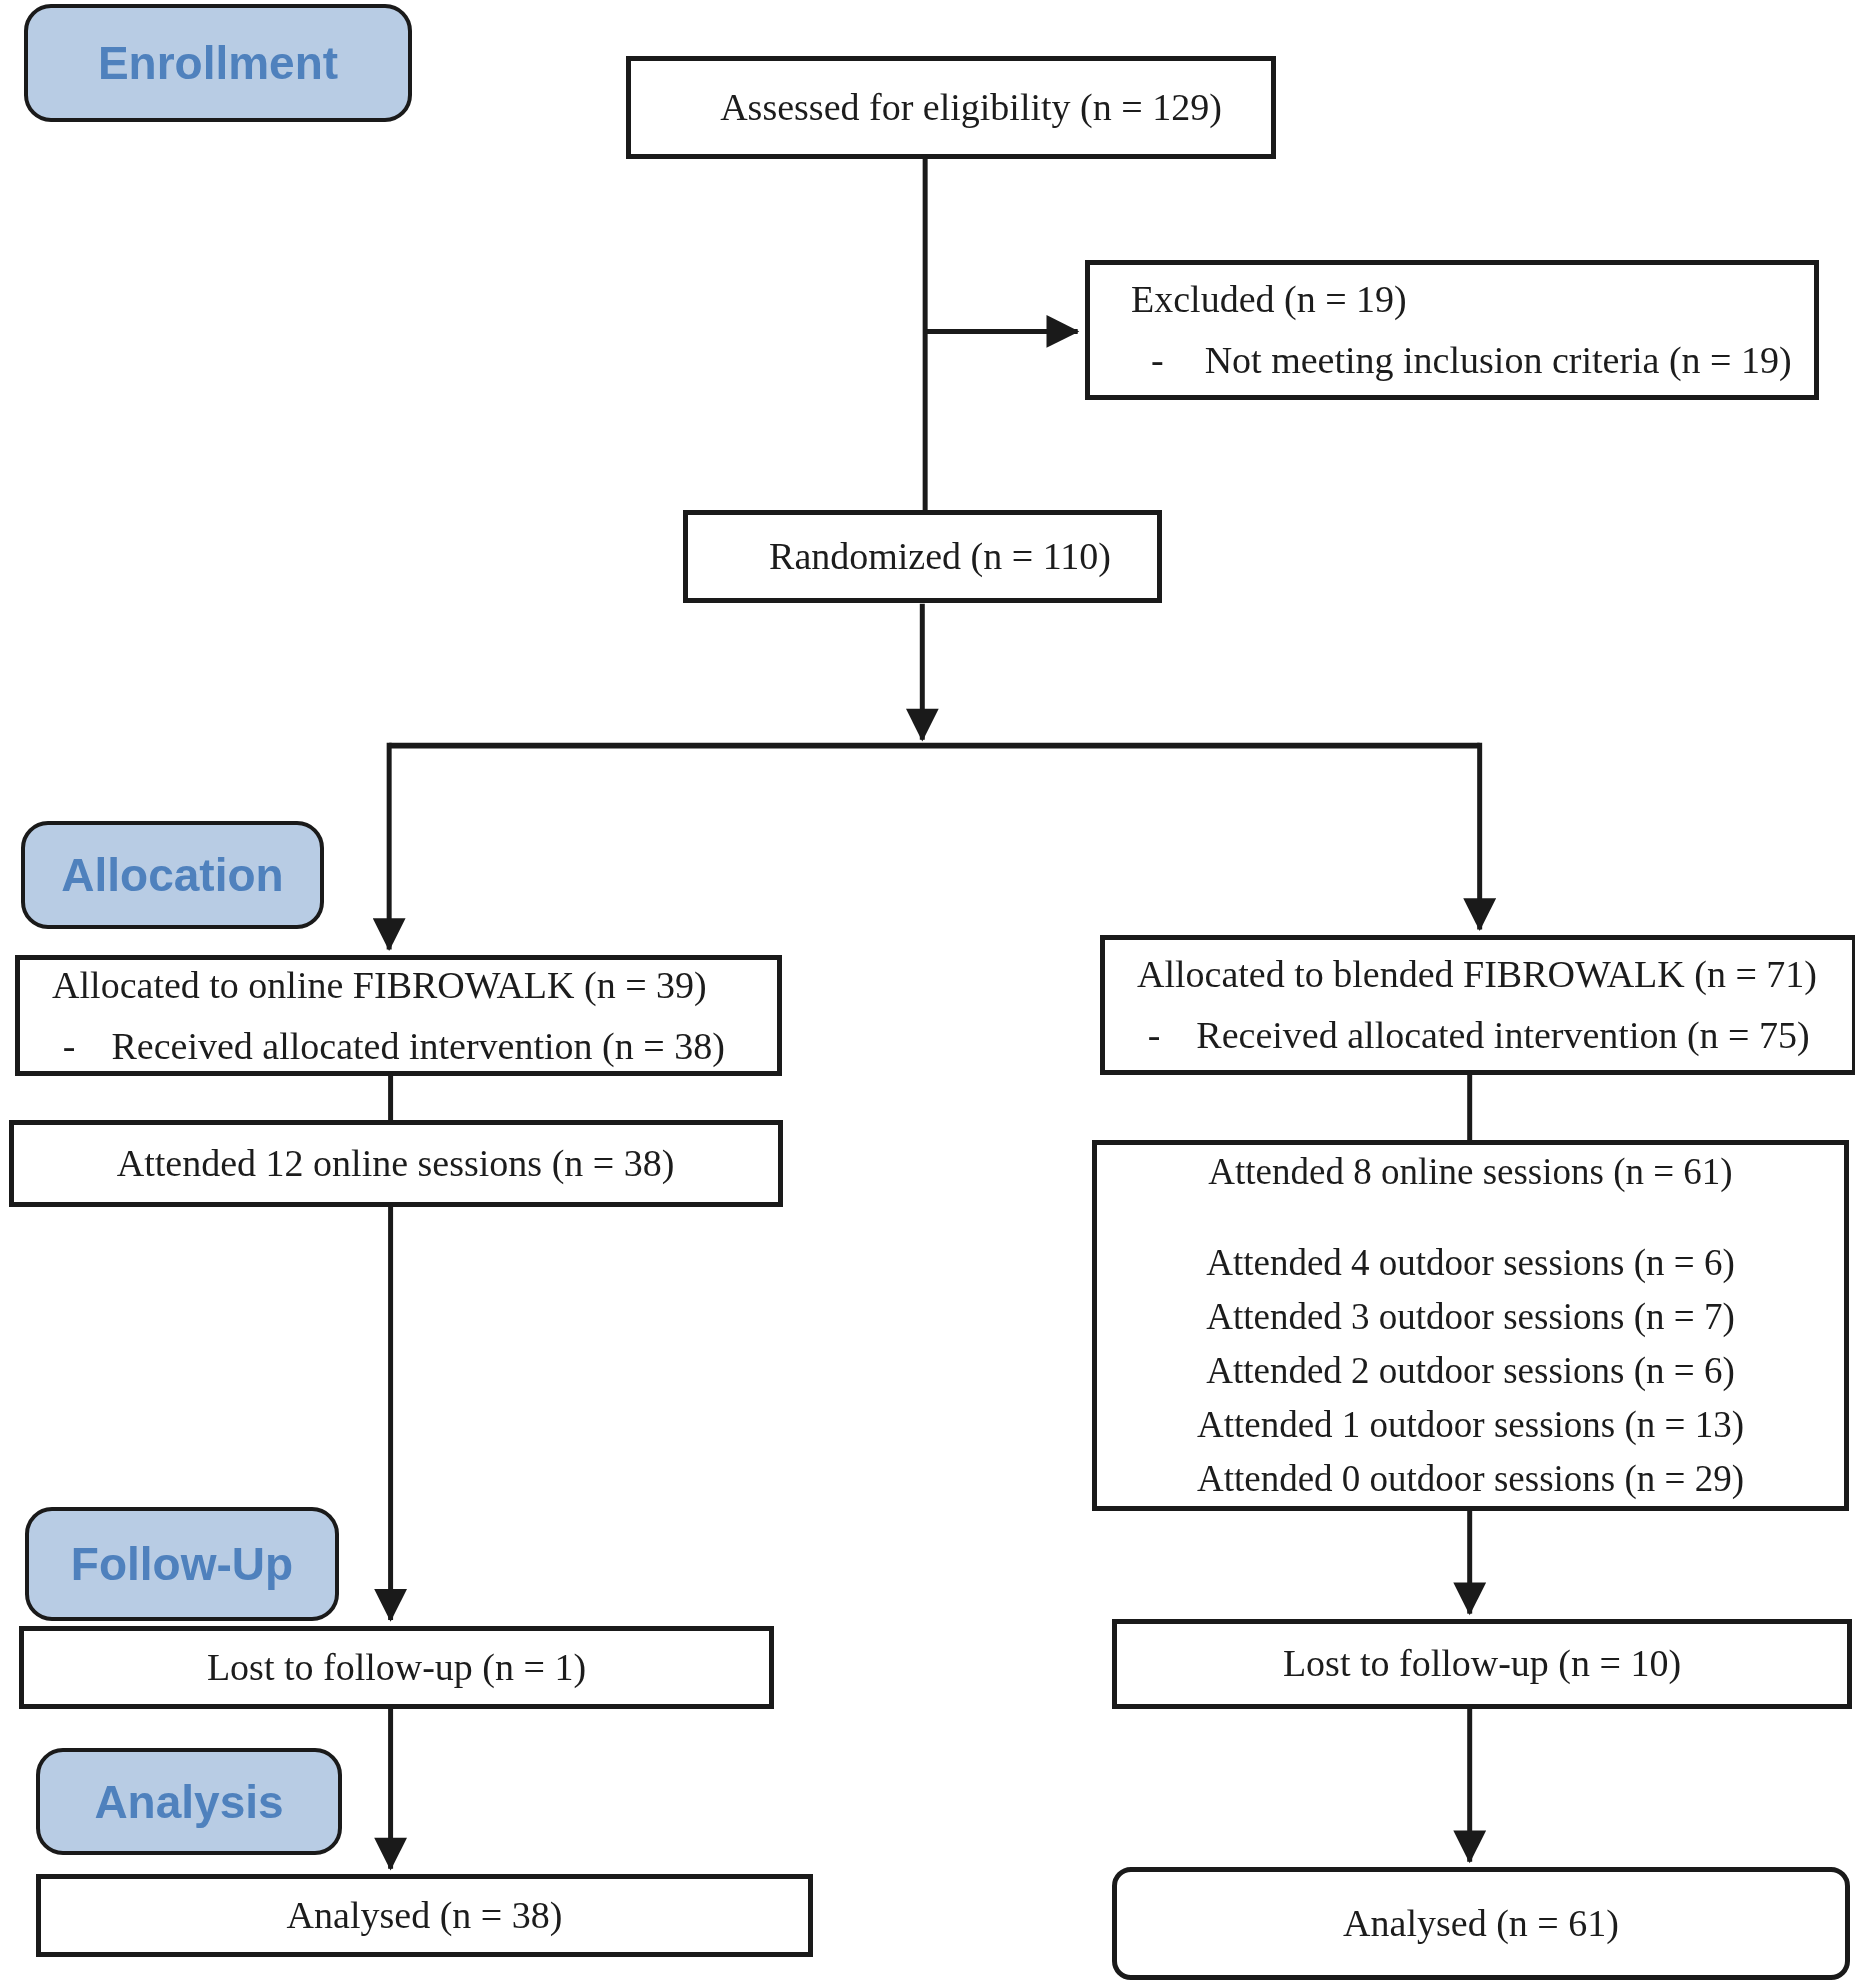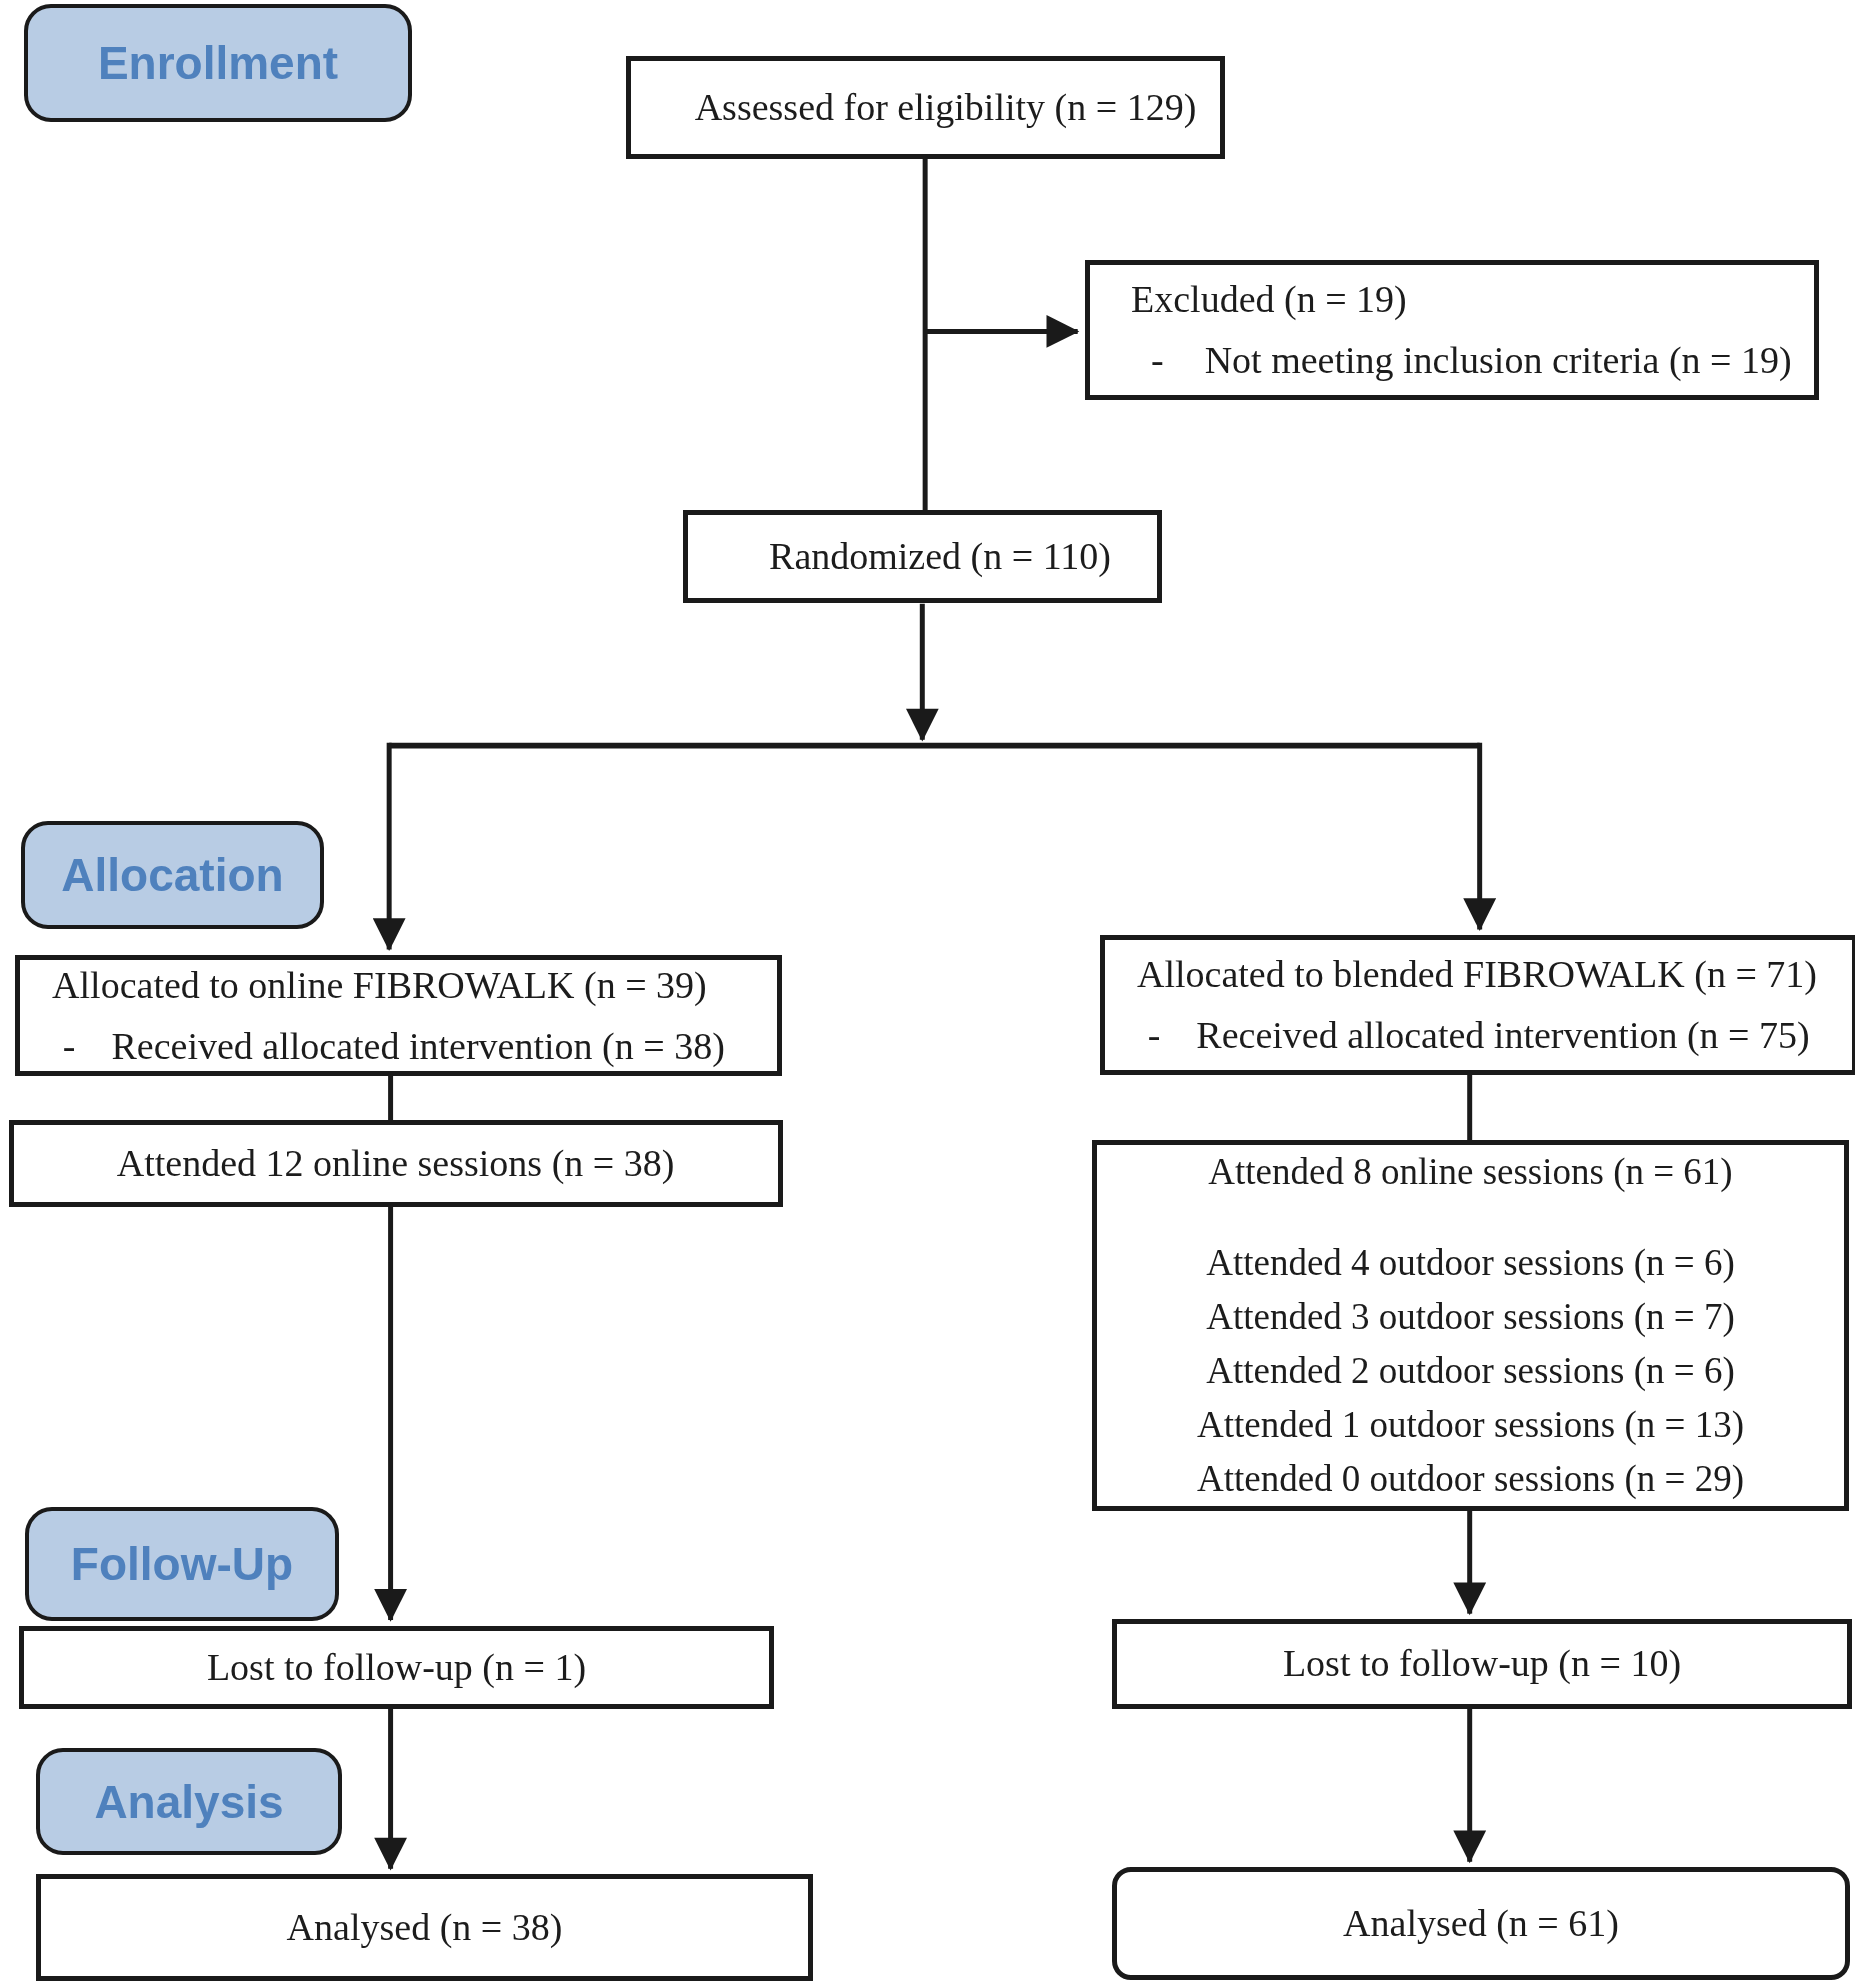--- a/index.html
+++ b/index.html
@@ -82,21 +82,21 @@
     <line x1="548" y1="2395" x2="548" y2="2622" stroke="#1a1a1a" stroke-width="7" marker-end="url(#arrow)"></line>
 
     <line x1="2062" y1="2396" x2="2062" y2="2612" stroke="#1a1a1a" stroke-width="7" marker-end="url(#arrow)"></line>
   </svg>
 
   <div class="stage-label" style="left:24px;top:4.3px;width:388px;height:118px;">Enrollment</div>
   <div class="stage-label" style="left:21px;top:821px;width:303px;height:108px;">Allocation</div>
   <div class="stage-label" style="left:25px;top:1507px;width:314px;height:114px;">Follow-Up</div>
   <div class="stage-label" style="left:36px;top:1748px;width:306px;height:107px;">Analysis</div>
 
-  <div class="box center1" style="left:626px;top:56px;width:599px;height:103px;padding-left:40px;">
+  <div class="box center1" style="left:626px;top:56px;width:650px;height:103px;padding-left:40px;">
     <span>Assessed for eligibility (n = 129)</span>
   </div>
 
   <div class="box left2 excluded" style="left:1085px;top:260px;width:734px;height:140px;">
     <div class="line">Excluded (n = 19)</div>
     <div class="line">
       <span class="dash">-</span><span>Not meeting inclusion criteria (n = 19)</span>
     </div>
   </div>
 
@@ -133,21 +133,21 @@
   </div>
 
   <div class="box center1" style="left:19px;top:1626px;width:755px;height:83px;">
     <span>Lost to follow-up (n = 1)</span>
   </div>
 
   <div class="box center1" style="left:1112px;top:1619px;width:740px;height:90px;">
     <span>Lost to follow-up (n = 10)</span>
   </div>
 
-  <div class="box center1" style="left:36px;top:1874px;width:777px;height:107px;">
+  <div class="box center1" style="left:36px;top:1874px;width:777px;height:83px;">
     <span>Analysed (n = 38)</span>
   </div>
 
   <div class="box center1" style="left:1112px;top:1867px;width:738px;height:113px;border-radius:19px;">
     <span>Analysed (n = 61)</span>
   </div>
 
 </div>
 
 

